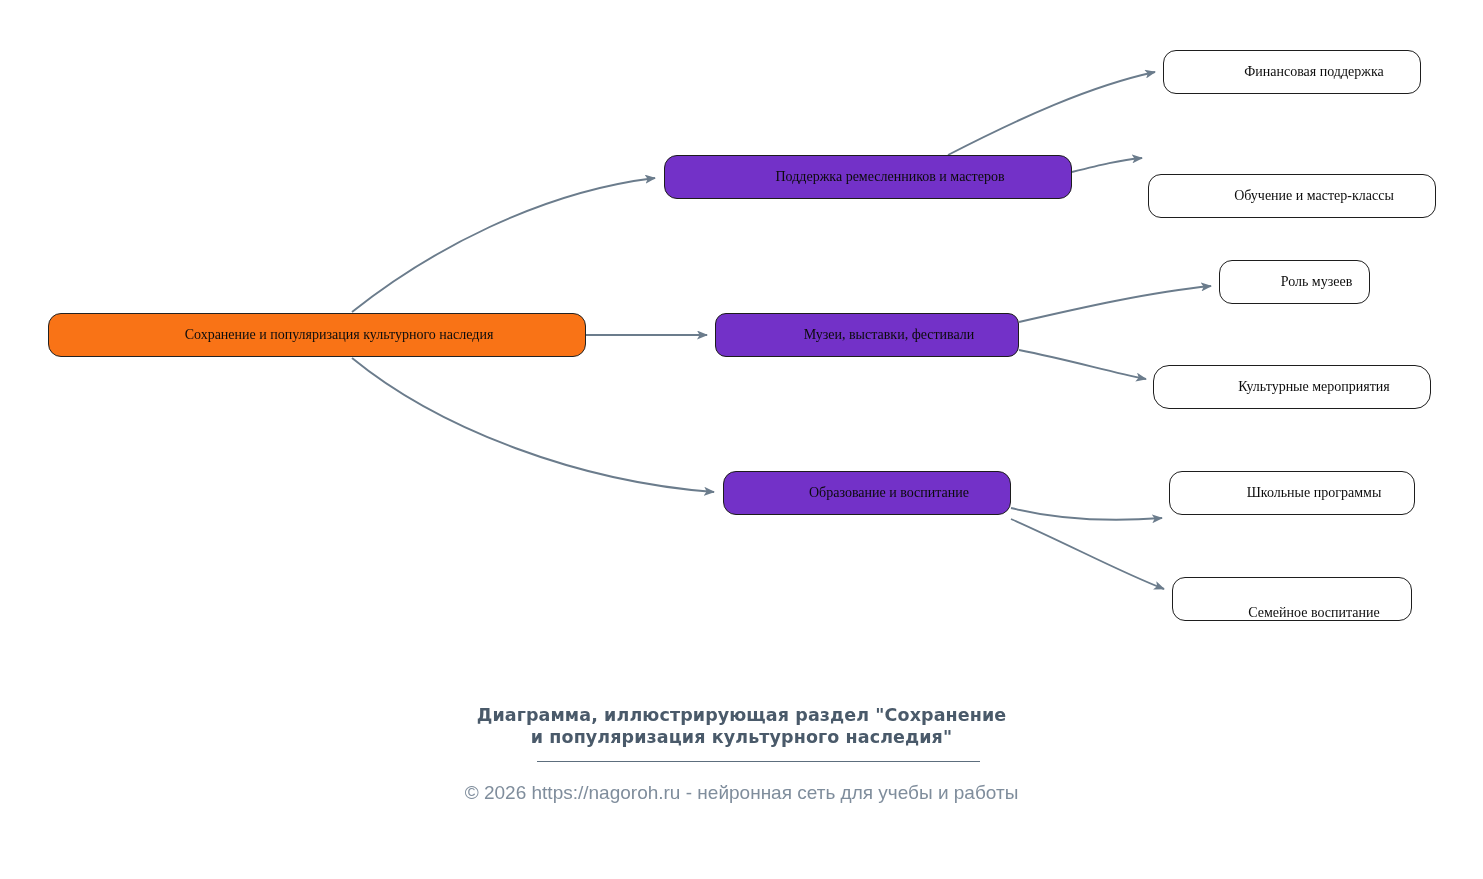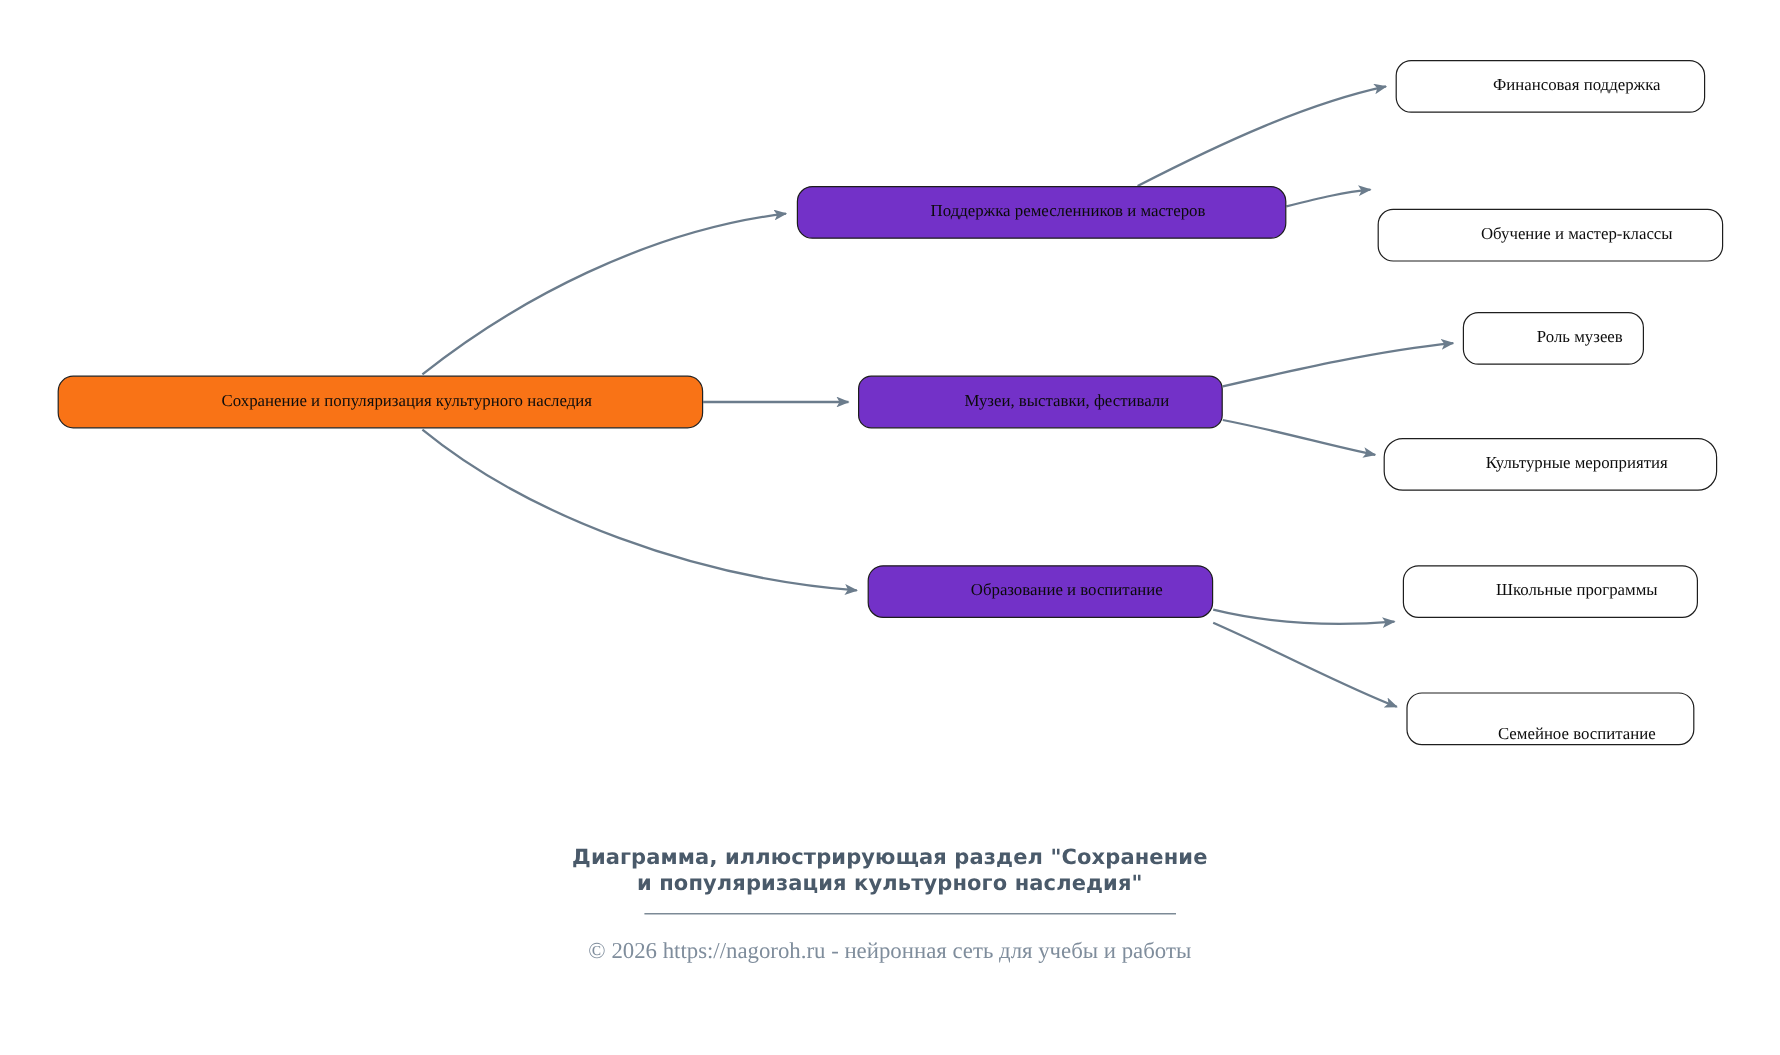--- a/index.html
+++ b/index.html
@@ -79,21 +79,21 @@
     border-top: 1.6px solid #5d6e7d;
   }
   .footer {
     position: absolute;
     left: 0;
     top: 782px;
     width: 1483px;
     text-align: center;
     font-size: 19px;
     color: #7f8d9c;
-    font-family: Liberation Serif, serif;
+    font-family: Liberation Sans, sans-serif;
   }
 </style>
 </head>
 <body>
 
 <div id="stage">
 
   <svg id="edges" viewBox="0 0 1483 879" xmlns="http://www.w3.org/2000/svg">
     <defs>
       <marker id="arrow" markerWidth="11" markerHeight="9" refX="10" refY="4.5" orient="auto" markerUnits="userSpaceOnUse">

